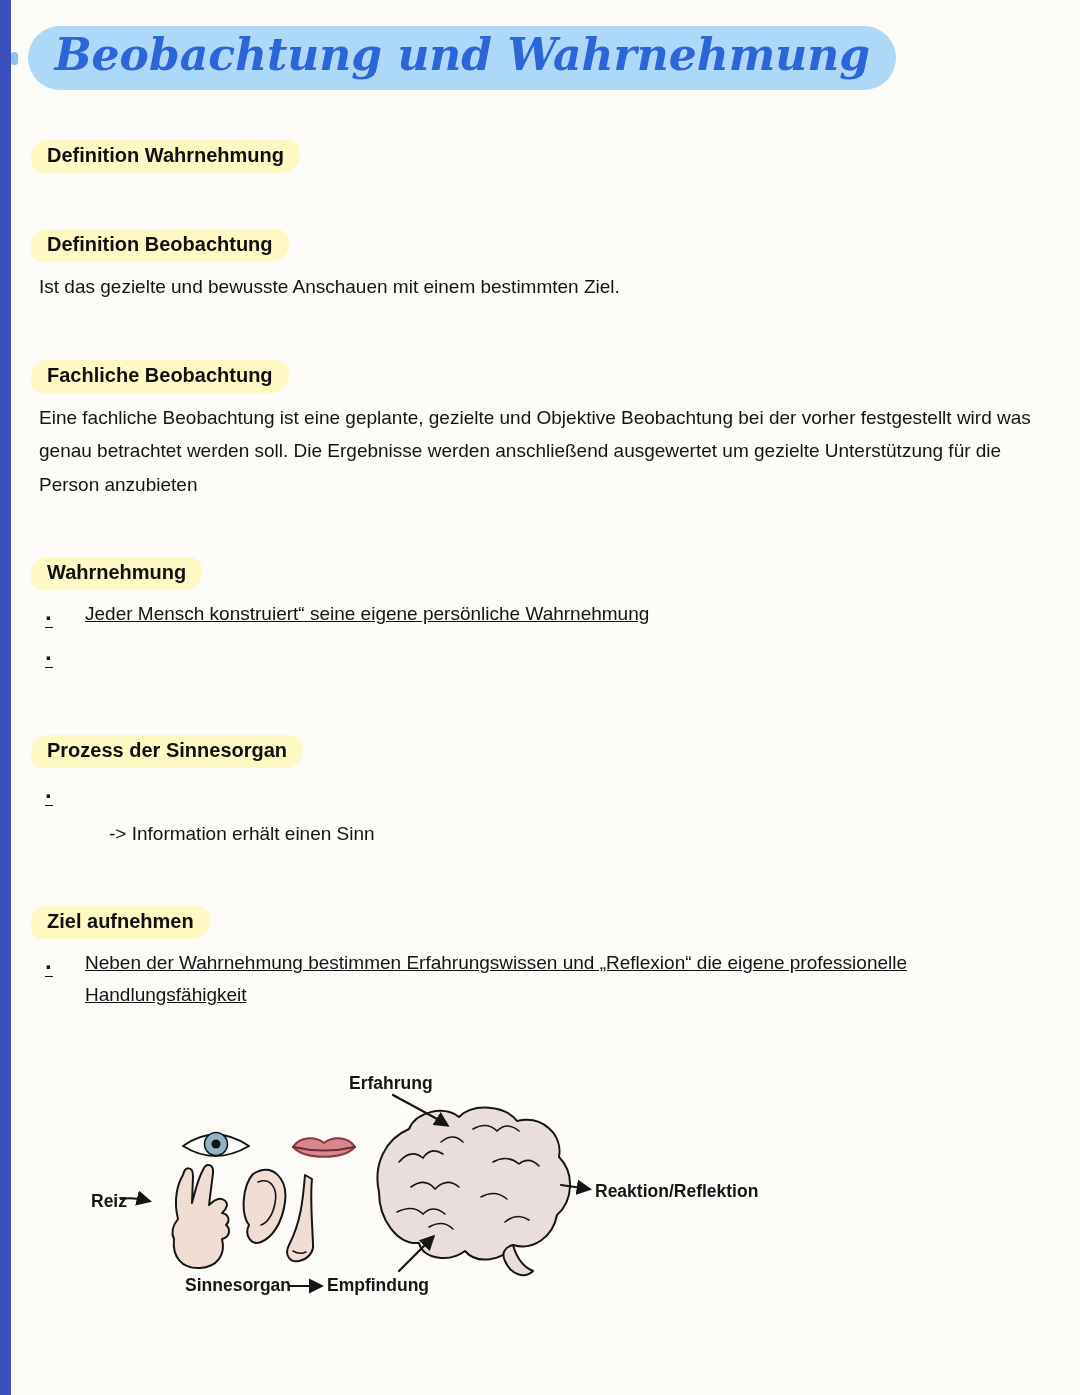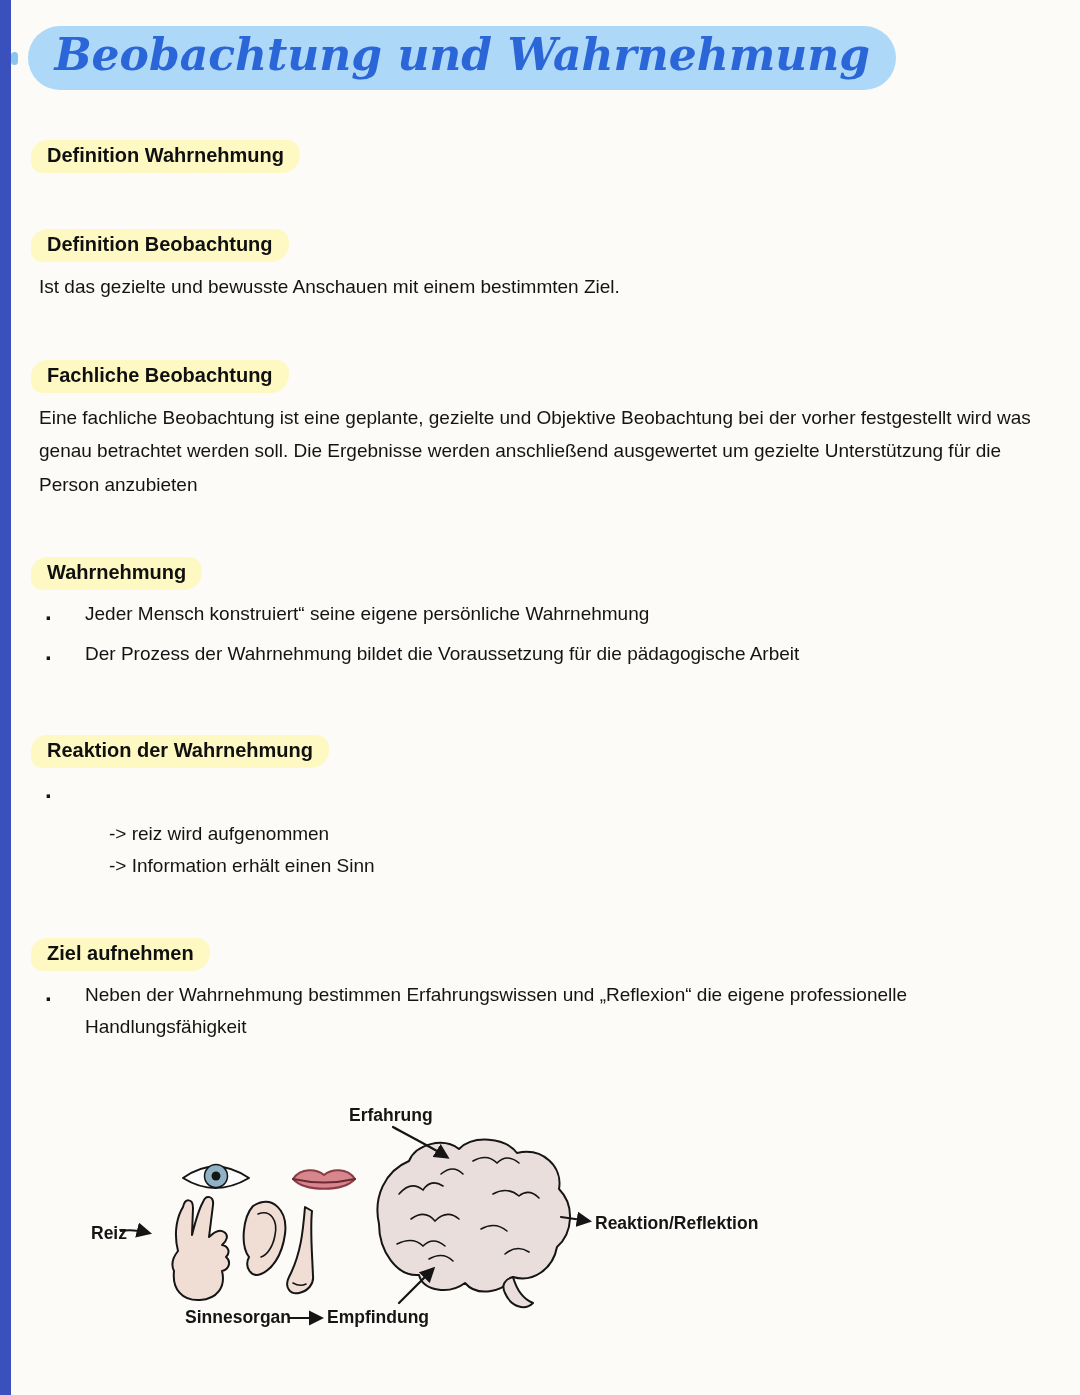--- a/index.html
+++ b/index.html
@@ -48,21 +48,21 @@
     padding:4px 16px 6px;
     font-weight:bold;font-size:20px;
     color:#101010;
   }
   .body-text{
     margin:8px 0 0 8px;
     font-size:19px;line-height:1.76;
     max-width:1005px;
   }
   .bullets{margin-top:8px;}
-  .bullet{display:flex;font-size:19px;line-height:1.68;max-width:1010px;}
+  .bullet{display:flex;font-size:19px;line-height:1.68;max-width:1010px;text-decoration:underline;}
   .dot{flex:0 0 40px;padding-left:14px;}
   .dot::before{content:"·";font-weight:700;font-size:24px;}
   .subitems{margin:2px 0 0 78px;}
   .subitem{font-size:19px;line-height:1.68;}
   
   .diagram{margin:10px 0 0 50px;display:block;}
   .diagram text{
     font-family:"Liberation Sans",sans-serif;
     font-weight:bold;font-size:17.5px;fill:#151515;
   }
@@ -100,34 +100,32 @@
 
     <section class="section">
       <span class="pill">Wahrnehmung</span>
       <div class="bullets">
         <div class="bullet">
           <span class="dot"></span>
           <span>Jeder Mensch konstruiert“ seine eigene persönliche Wahrnehmung</span>
         </div>
         <div class="bullet">
           <span class="dot"></span>
-          <span>Der Prozess der Wahrnehmung bildet die Voraussetzung für die pädagogische Arbeit</span>
         </div>
       </div>
     </section>
 
     <section class="section">
-      <span class="pill">Reaktion der Wahrnehmung</span>
+      <span class="pill">Prozess der Sinnesorgan</span>
       <div class="bullets">
         <div class="bullet">
           <span class="dot"></span>
         </div>
       </div>
       <div class="subitems">
-        <div class="subitem">-&gt; reiz wird aufgenommen</div>
         <div class="subitem">-&gt; Information erhält einen Sinn</div>
       </div>
     </section>
 
     <section class="section">
       <span class="pill">Ziel aufnehmen</span>
       <div class="bullets">
         <div class="bullet">
           <span class="dot"></span>
           <span>Neben der Wahrnehmung bestimmen Erfahrungswissen und „Reflexion“ die eigene professionelle Handlungsfähigkeit</span>

